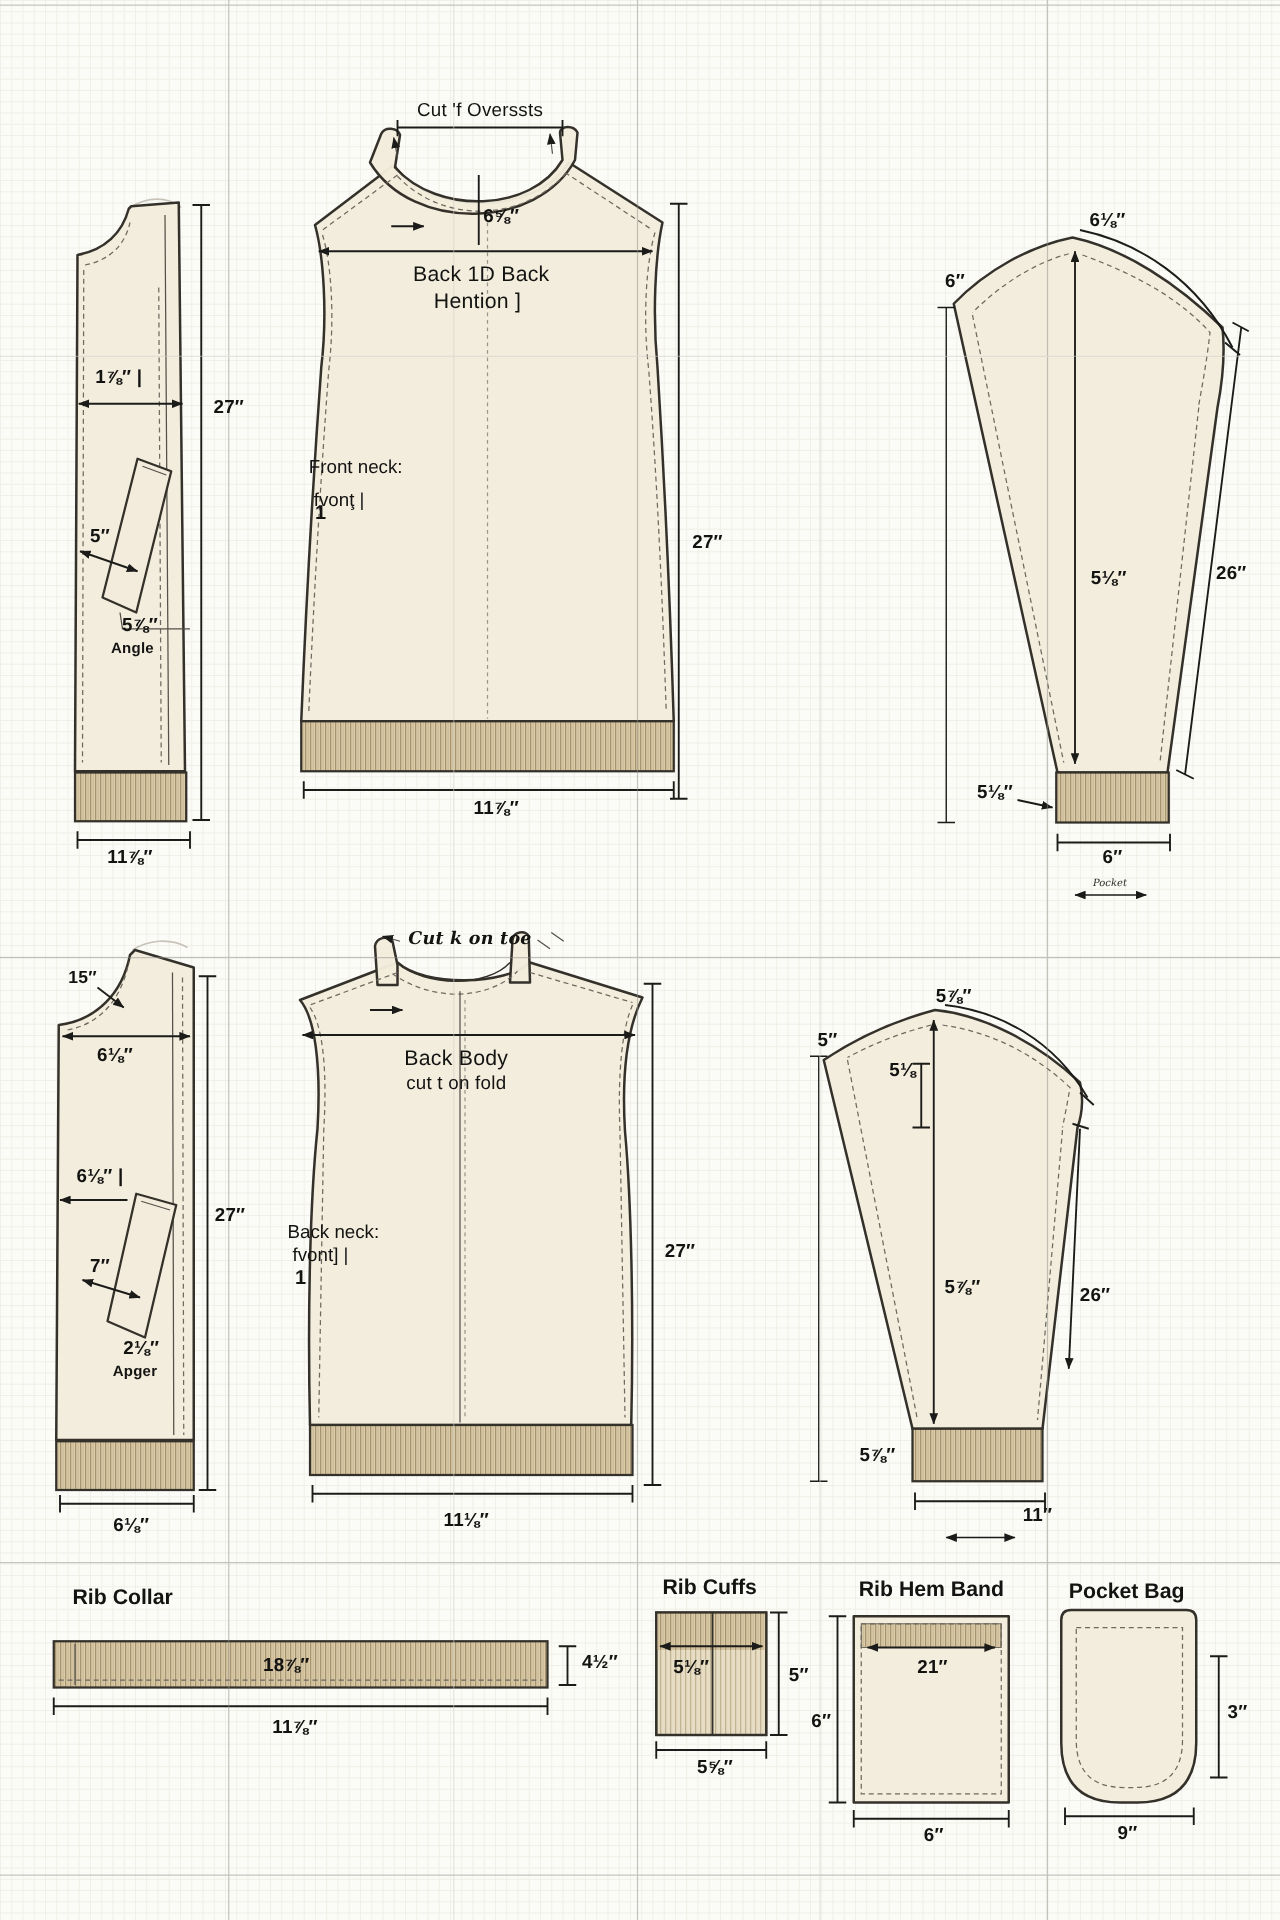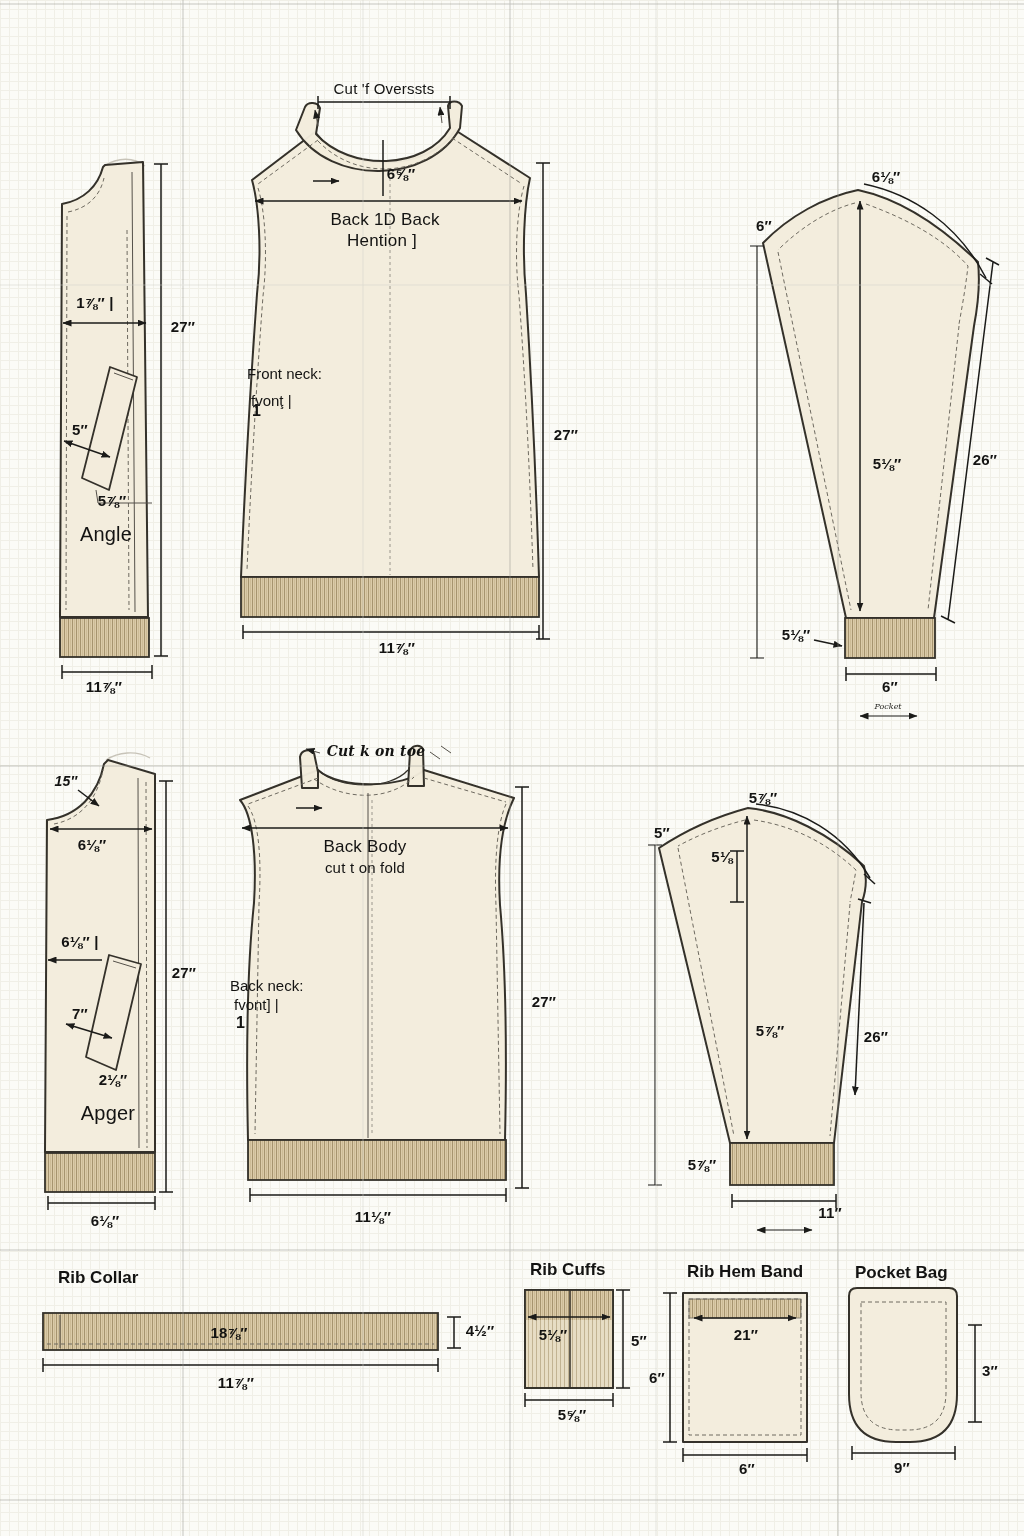--- a/index.html
+++ b/index.html
@@ -25,22 +25,22 @@
   .ghost{fill:none;stroke:#c7c3b8;stroke-width:1.3;}
   .dim{fill:none;stroke:#1b1b19;stroke-width:1.5;}
   .dimthin{stroke-width:1.1;}
   .gmaj{stroke:#8f8f89;stroke-width:1;}
   .gmin{stroke:#cfcfc8;stroke-width:1;}
   
   .lbl{position:absolute;transform:translate(-50%,-50%);font:600 15px "Liberation Sans",sans-serif;
        color:#131312;white-space:nowrap;letter-spacing:.2px;}
   .lbl.name{font-weight:400;font-size:17px;}
   .lbl.nsm{font-weight:400;font-size:15px;text-align:right;}
-  .lbl.word{font-weight:400;font-size:20px;margin-top:16px;}
-  .lbl.sm{font-size:14px;font-style:italic;}
+  .lbl.word{font-weight:700;font-size:12px;}
+  .lbl.sm{font-size:14px;}
   .lbl-l{position:absolute;font:400 15px "Liberation Sans",sans-serif;color:#131312;white-space:nowrap;}
   .lbl-l.bold{font-weight:700;font-size:16px;}
   .title{position:absolute;font:700 17px "Liberation Sans",sans-serif;color:#131312;white-space:nowrap;}
   .hand{font:italic 600 14px "DejaVu Serif",serif;text-align:right;}
   .tiny{position:absolute;transform:translate(-50%,-50%);font:italic 8px "DejaVu Serif",serif;color:#2a2a26;white-space:nowrap;}
 </style>
 </head>
 <body>
 
 <div class="page">

